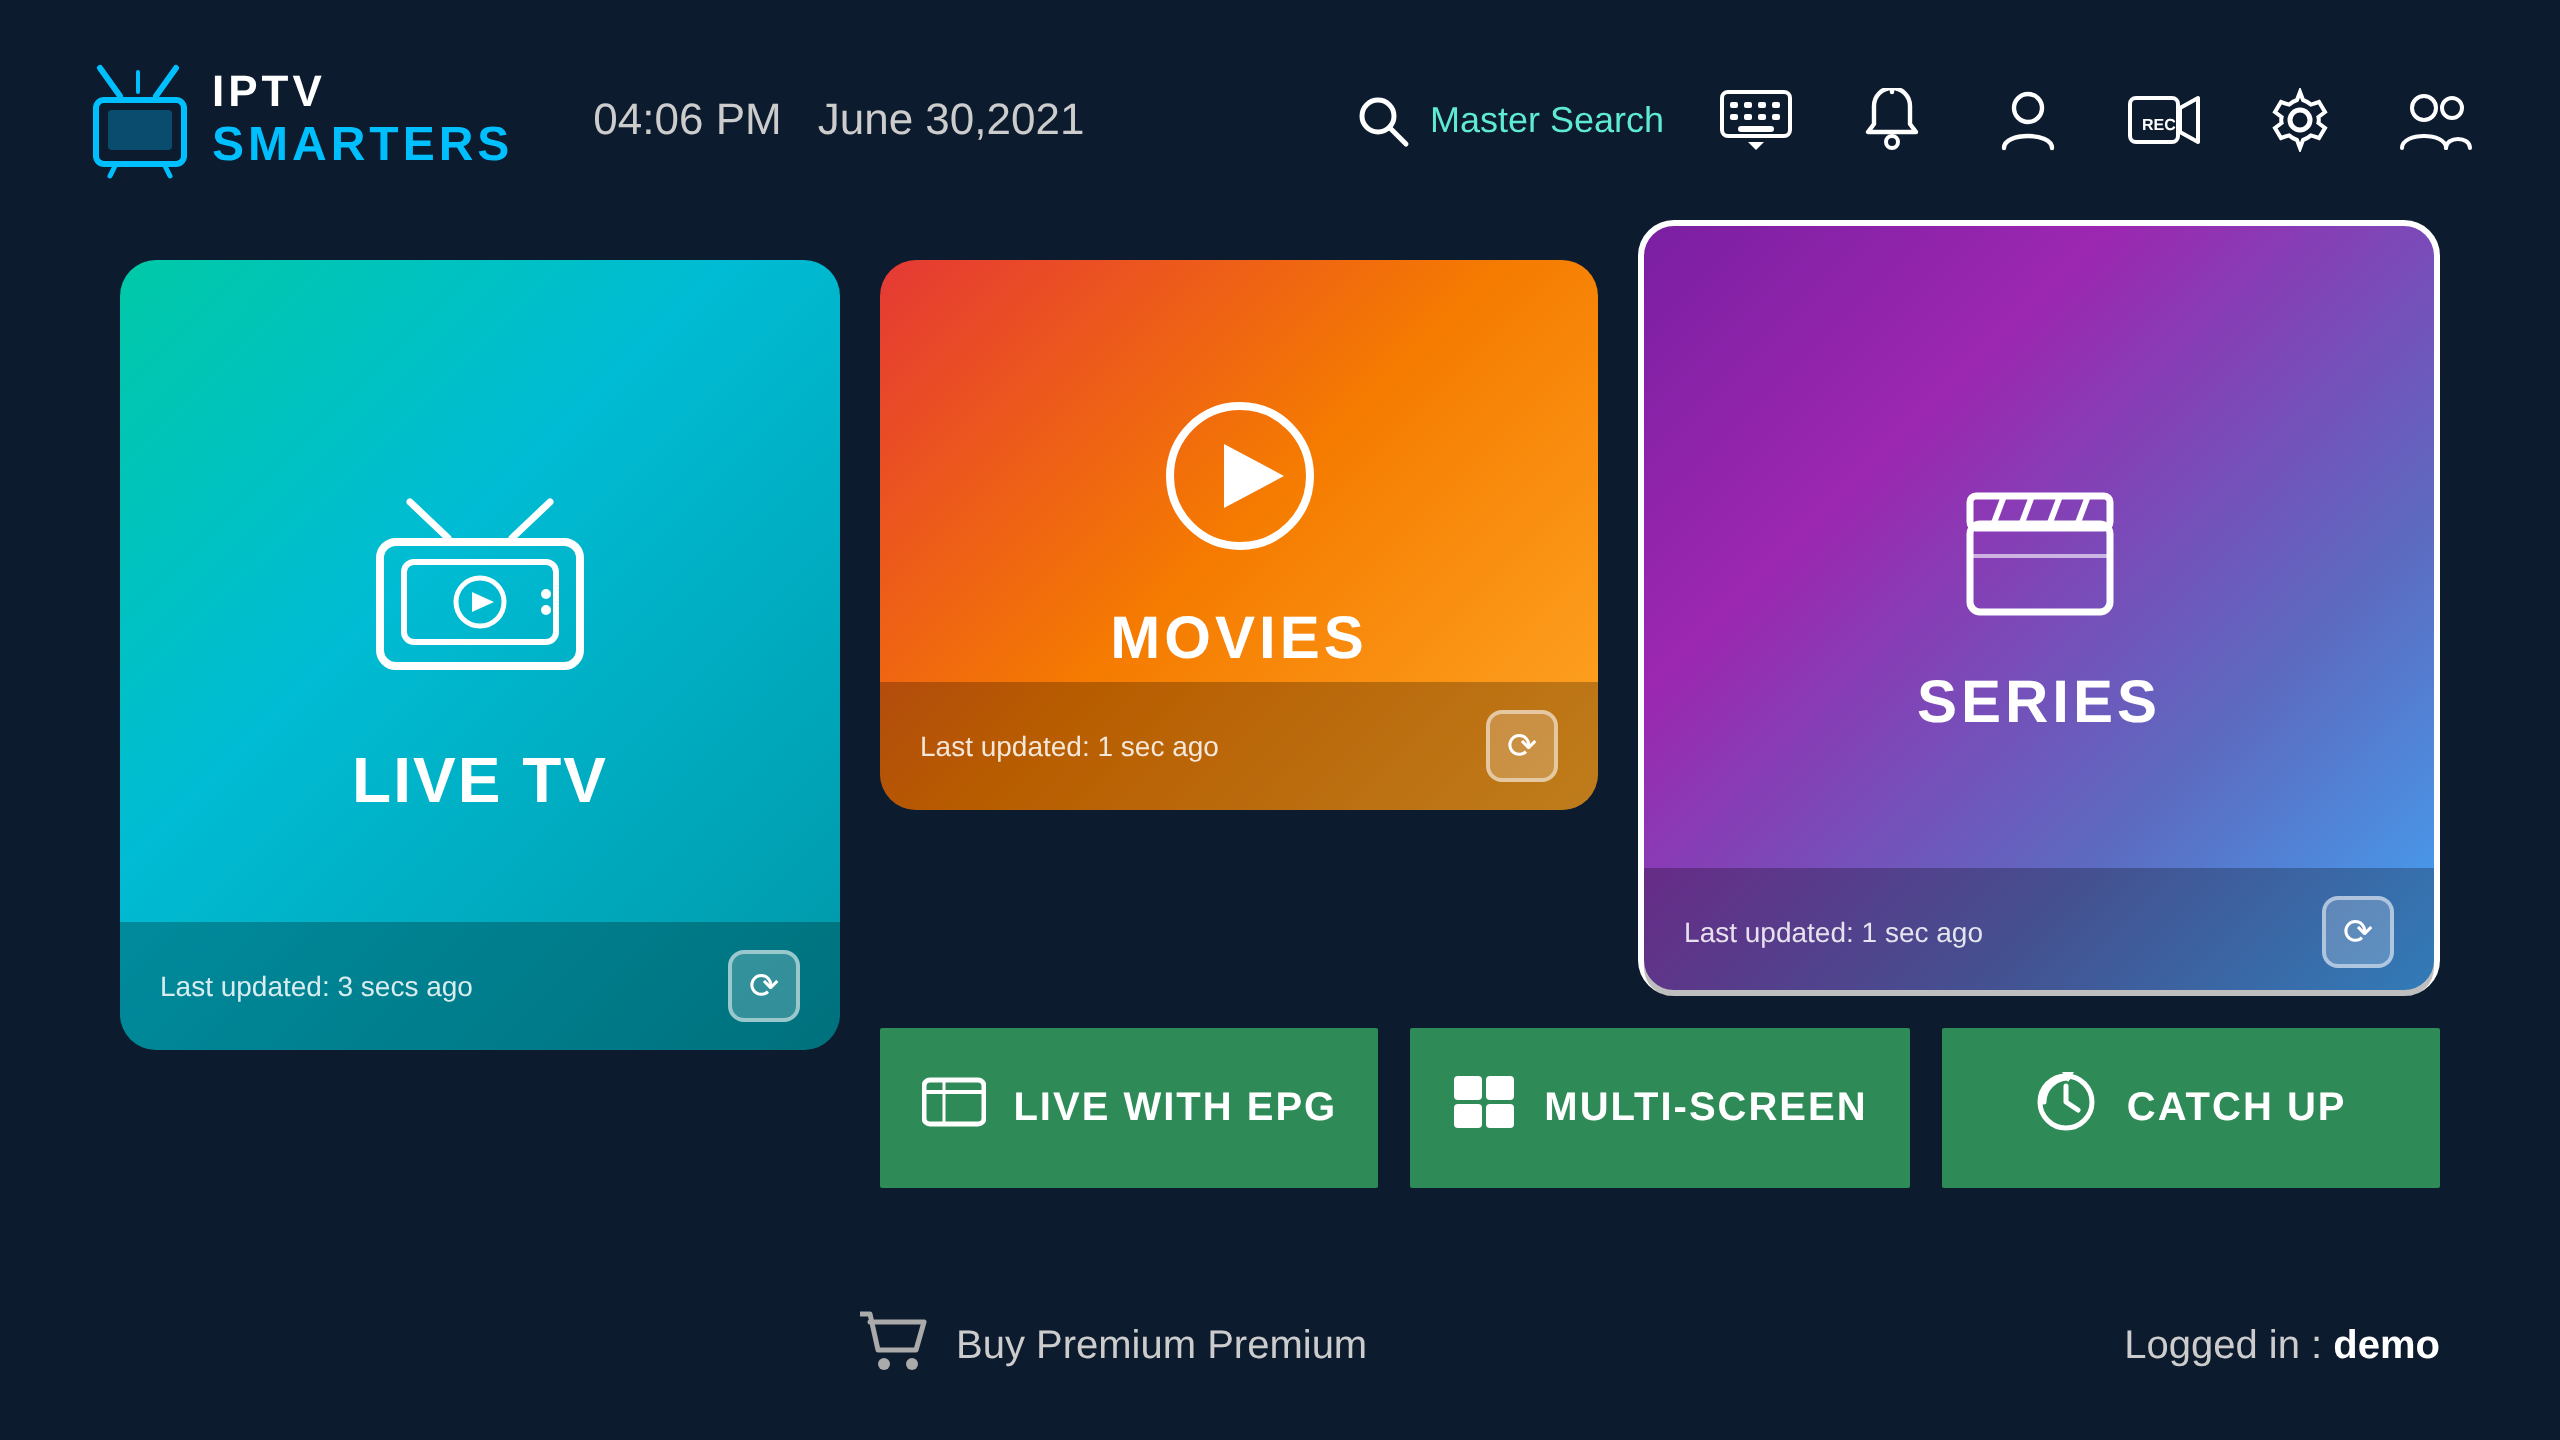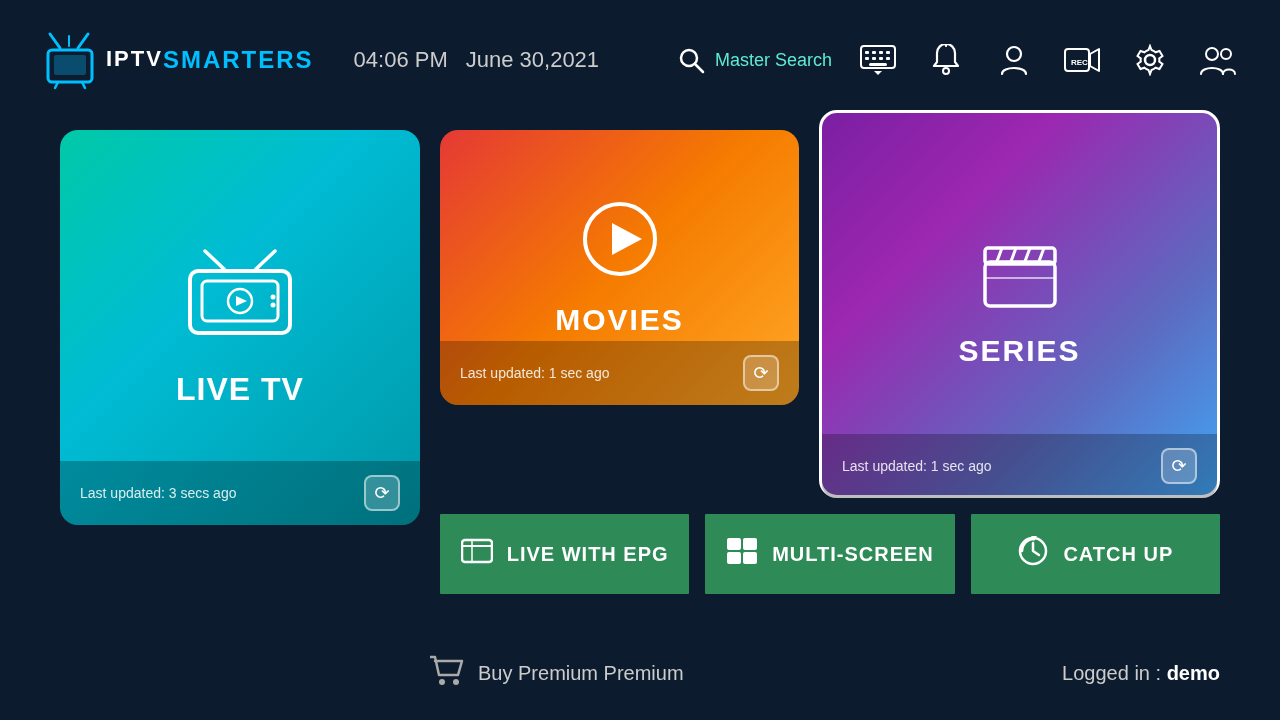--- a/index.html
+++ b/index.html
@@ -28,21 +28,21 @@
       gap: 0;
     }
 
     .logo-icon {
       width: 60px;
       height: 60px;
     }
 
     .logo-text {
       display: flex;
-      flex-direction: row;
+      flex-direction: column;
       margin-left: 6px;
     }
 
     .logo-iptv {
       font-size: 22px;
       font-weight: bold;
       color: white;
       letter-spacing: 2px;
     }
 

